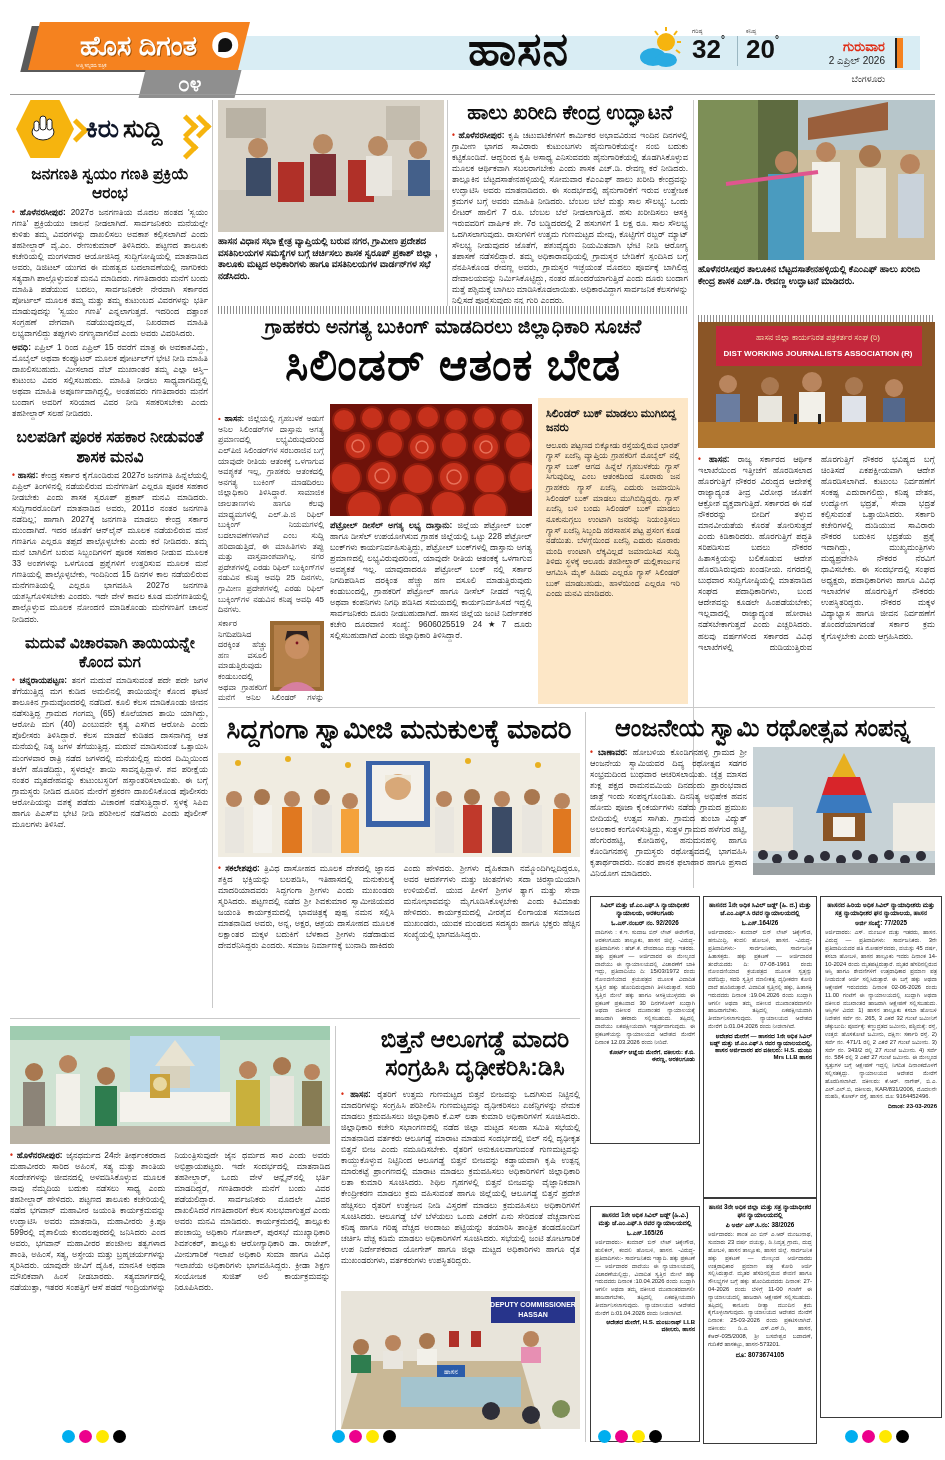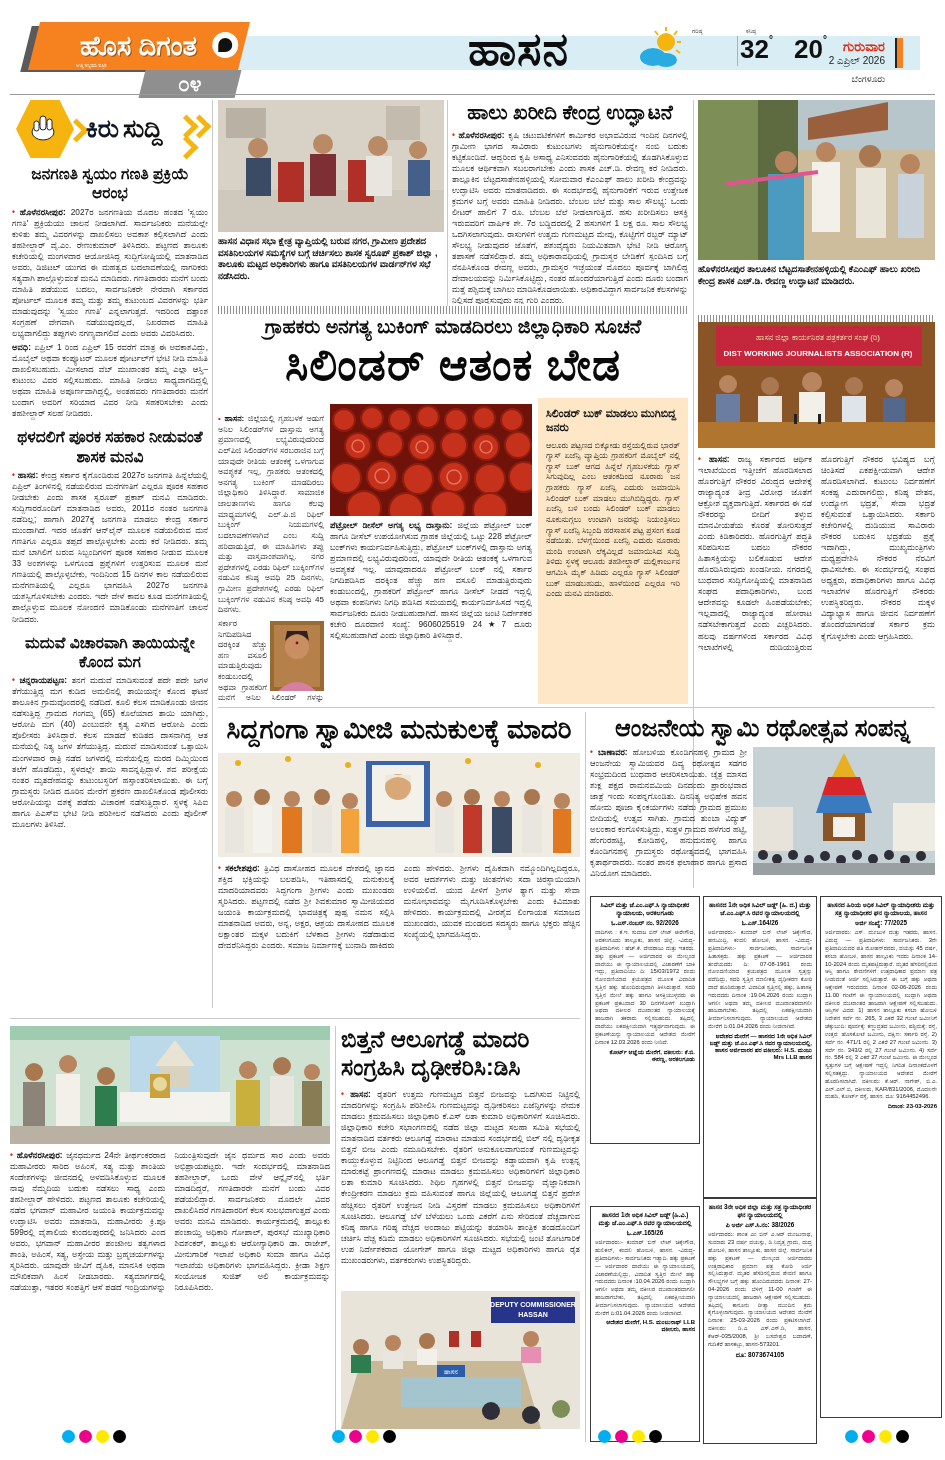--- a/index.html
+++ b/index.html
@@ -15,21 +15,21 @@
   .logo-txt{transform:skewX(14deg);color:#fff;font-weight:bold;font-size:27px;white-space:nowrap;text-shadow:1px 1px 0 #9c4f05;}
   .logo-tag{position:absolute;left:52px;top:44px;transform:skewX(14deg);color:#fff;font-size:5px;}
   .logo-emblem{position:absolute;right:6px;top:10px;width:26px;height:26px;background:#fff;border-radius:50%;transform:skewX(14deg);
                display:flex;align-items:center;justify-content:center;}
   .logo-emblem i{display:block;width:14px;height:14px;background:#111;border-radius:50% 50% 50% 0;}
   .pageno-plate{position:absolute;left:118px;top:52px;width:96px;height:28px;background:#8f8f8f;transform:skewX(-14deg);
                 display:flex;align-items:center;justify-content:center;}
   .pageno-plate span{transform:skewX(14deg);color:#fff;font-weight:bold;font-size:21px;}
   .edition{position:absolute;left:468px;top:22px;font-size:46px;font-weight:800;color:#0d0d0d;letter-spacing:1px;}
   .wicon{position:absolute;left:636px;top:26px;width:52px;height:44px;}
-  .wmax,.wmin{position:absolute;top:34px;font-weight:800;font-size:26px;color:#111;margin-left:48px;}
+  .wmax,.wmin{position:absolute;top:34px;font-weight:800;font-size:26px;color:#111;}
   .wlab{position:absolute;top:28px;font-size:6px;color:#333;}
   .wdeg{font-size:10px;vertical-align:top;}
   .wdiv{position:absolute;left:737px;top:36px;width:1px;height:30px;background:#9bb7c2;}
   .hday{position:absolute;right:60px;top:39px;font-size:13px;font-weight:bold;color:#e02a12;text-align:center;}
   .hdate{position:absolute;right:60px;top:55px;font-size:10px;color:#222;text-align:right;}
   .hbar{position:absolute;right:42px;top:38px;width:6px;height:30px;background:#f5821f;border-left:2px solid #222;}
   .hcity{position:absolute;right:60px;top:74px;font-size:9px;color:#222;}
   .hrule{position:absolute;left:10px;top:94px;width:925px;height:1px;background:#9a9a9a;}
   
   .vr{position:absolute;width:1px;background:#c9c9c9;}
@@ -148,21 +148,21 @@
       <span class="chev"></span><span class="chev"></span><span class="chev"></span>
     </div>
   </div>
 
   <div class="abs clip" style="left:12px;top:164px;width:196px;height:845px;">
     <h2 class="h1s">ಜನಗಣತಿ ಸ್ವಯಂ ಗಣತಿ ಪ್ರಕ್ರಿಯೆ ಆರಂಭ</h2>
     <div class="bt">
       <p><span class="dl">ಹೊಳೆನರಸೀಪುರ:</span> <span>2027ರ ಜನಗಣತಿಯ ಮೊದಲ ಹಂತದ 'ಸ್ವಯಂ ಗಣತಿ' ಪ್ರಕ್ರಿಯೆಯು ಚಾಲನೆ ನೀಡಲಾಗಿದೆ. ಸಾರ್ವಜನಿಕರು ಮನೆಯಲ್ಲೇ ಕುಳಿತು ತಮ್ಮ ವಿವರಗಳನ್ನು ದಾಖಲಿಸಲು ಅವಕಾಶ ಕಲ್ಪಿಸಲಾಗಿದೆ ಎಂದು ತಹಶೀಲ್ದಾರ್ ವೈ.ಎಂ. ರೇಣುಕುಮಾರ್ ತಿಳಿಸಿದರು. ಪಟ್ಟಣದ ತಾಲೂಕು ಕಚೇರಿಯಲ್ಲಿ ಮಂಗಳವಾರ ಆಯೋಜಿಸಿದ್ದ ಸುದ್ದಿಗೋಷ್ಠಿಯಲ್ಲಿ ಮಾತನಾಡಿದ ಅವರು, ಡಿಜಿಟಲ್ ಯುಗದ ಈ ಮಹತ್ವದ ಬದಲಾವಣೆಯಲ್ಲಿ ನಾಗರಿಕರು ಸತ್ಯವಾಗಿ ಪಾಲ್ಗೊಳ್ಳುವಂತೆ ಮನವಿ ಮಾಡಿದರು. ಗಣತಿದಾರರು ಮನೆಗೆ ಬಂದು ಮಾಹಿತಿ ಪಡೆಯುವ ಬದಲು, ಸಾರ್ವಜನಿಕರೇ ನೇರವಾಗಿ ಸರ್ಕಾರದ ಪೋರ್ಟಲ್ ಮೂಲಕ ತಮ್ಮ ಮತ್ತು ತಮ್ಮ ಕುಟುಂಬದ ವಿವರಗಳನ್ನು ಭರ್ತಿ ಮಾಡುವುದನ್ನು 'ಸ್ವಯಂ ಗಣತಿ' ಎನ್ನಲಾಗುತ್ತದೆ. ಇದರಿಂದ ದತ್ತಾಂಶ ಸಂಗ್ರಹಣೆ ವೇಗವಾಗಿ ನಡೆಯುವುದಲ್ಲದೆ, ನಿಖರವಾದ ಮಾಹಿತಿ ಲಭ್ಯವಾಗಲಿದ್ದು ತಪ್ಪುಗಳು ನಗಣ್ಯವಾಗಲಿವೆ ಎಂದು ಅವರು ವಿವರಿಸಿದರು.</span></p>
       <p><b>ಅವಧಿ:</b> <span>ಏಪ್ರಿಲ್ 1 ರಿಂದ ಏಪ್ರಿಲ್ 15 ರವರೆಗೆ ಮಾತ್ರ ಈ ಅವಕಾಶವಿದ್ದು, ಮೊಬೈಲ್ ಅಥವಾ ಕಂಪ್ಯೂಟರ್ ಮೂಲಕ ಪೋರ್ಟಲ್‌ಗೆ ಭೇಟಿ ನೀಡಿ ಮಾಹಿತಿ ದಾಖಲಿಸಬಹುದು. ಮೀಸಲಾದ ವೆಬ್ ಮುಖಾಂತರ ತಮ್ಮ ಎಲ್ಲಾ ಆಸ್ತಿ–ಕುಟುಂಬ ವಿವರ ಸಲ್ಲಿಸಬಹುದು. ಮಾಹಿತಿ ನೀಡಲು ಸಾಧ್ಯವಾಗದಿದ್ದಲ್ಲಿ ಅಥವಾ ಮಾಹಿತಿ ಅಪೂರ್ಣವಾಗಿದ್ದಲ್ಲಿ, ಅಂತಹವರು ಗಣತಿದಾರರು ಮನೆಗೆ ಬಂದಾಗ ಅವರಿಗೆ ಸರಿಯಾದ ವಿವರ ನೀಡಿ ಸಹಕರಿಸಬೇಕು ಎಂದು ತಹಶೀಲ್ದಾರ್ ಸಲಹೆ ನೀಡಿದರು.</span></p>
     </div>
-    <h2 class="h1s" style="margin-top:8px;">ಥಳದಲಿಗೆ ಪೂರಕ ಸಹಕಾರ ನೀಡುವಂತೆ ಶಾಸಕ ಮನವಿ</h2>
+    <h2 class="h1s" style="margin-top:8px;">ಬಲಪಡಿಗೆ ಪೂರಕ ಸಹಕಾರ ನೀಡುವಂತೆ ಶಾಸಕ ಮನವಿ</h2>
     <div class="bt">
       <p><span class="dl">ಹಾಸನ:</span> <span>ಕೇಂದ್ರ ಸರ್ಕಾರ ಕೈಗೊಂಡಿರುವ 2027ರ ಜನಗಣತಿ ಹಿನ್ನೆಲೆಯಲ್ಲಿ ಏಪ್ರಿಲ್ ತಿಂಗಳಿನಲ್ಲಿ ನಡೆಯಲಿರುವ ಮನೆಗಣತಿಗೆ ಎಲ್ಲರೂ ಪೂರಕ ಸಹಕಾರ ನೀಡಬೇಕು ಎಂದು ಶಾಸಕ ಸ್ವರೂಪ್ ಪ್ರಕಾಶ್ ಮನವಿ ಮಾಡಿದರು. ಸುದ್ದಿಗಾರರೊಂದಿಗೆ ಮಾತನಾಡಿದ ಅವರು, 2011ರ ನಂತರ ಜನಗಣತಿ ನಡೆದಿಲ್ಲ; ಹಾಗಾಗಿ 2027ಕ್ಕೆ ಜನಗಣತಿ ಮಾಡಲು ಕೇಂದ್ರ ಸರ್ಕಾರ ಮುಂದಾಗಿದೆ. ಇದರ ಜೊತೆಗೆ ಆನ್‌ಲೈನ್ ಮೂಲಕ ನಡೆಯಲಿರುವ ಮನೆ ಗಣತಿಗೂ ಎಲ್ಲರೂ ತಪ್ಪದೆ ಪಾಲ್ಗೊಳ್ಳಬೇಕು ಎಂದು ಕರೆ ನೀಡಿದರು. ತಮ್ಮ ಮನೆ ಬಾಗಿಲಿಗೆ ಬರುವ ಸಿಬ್ಬಂದಿಗಳಿಗೆ ಪೂರಕ ಸಹಕಾರ ನೀಡುವ ಮೂಲಕ 33 ಅಂಶಗಳನ್ನು ಒಳಗೊಂಡ ಪ್ರಶ್ನೆಗಳಿಗೆ ಉತ್ತರಿಸುವ ಮೂಲಕ ಮನೆ ಗಣತಿಯಲ್ಲಿ ಪಾಲ್ಗೊಳ್ಳಬೇಕು, ಇಂದಿನಿಂದ 15 ದಿನಗಳ ಕಾಲ ನಡೆಯಲಿರುವ ಮನೆಗಣತಿಯಲ್ಲಿ ಎಲ್ಲರೂ ಭಾಗವಹಿಸಿ 2027ರ ಜನಗಣತಿ ಯಶಸ್ವಿಗೊಳಿಸಬೇಕು ಎಂದರು. ಇದೇ ವೇಳೆ ಕಾವಲ ಕೂಡ ಮನೆಗಣತಿಯಲ್ಲಿ ಪಾಲ್ಗೊಳ್ಳುವ ಮೂಲಕ ನೋಂದಣಿ ಮಾಡಿಕೊಂಡು ಮನೆಗಣತಿಗೆ ಚಾಲನೆ ನೀಡಿದರು.</span></p>
     </div>
     <h2 class="h1s" style="margin-top:8px;">ಮದುವೆ ವಿಚಾರವಾಗಿ ತಾಯಿಯನ್ನೇ ಕೊಂದ ಮಗ</h2>
     <div class="bt">
       <p><span class="dl">ಚನ್ನರಾಯಪಟ್ಟಣ:</span> <span>ತನಗೆ ಮದುವೆ ಮಾಡಿಸುವಂತೆ ಪದೇ ಪದೇ ಜಗಳ ತೆಗೆಯುತ್ತಿದ್ದ ಮಗ ಕುಡಿದ ಅಮಲಿನಲ್ಲಿ ತಾಯಿಯನ್ನೇ ಕೊಂದ ಘಟನೆ ತಾಲೂಕಿನ ಗ್ರಾಮವೊಂದರಲ್ಲಿ ನಡೆದಿದೆ. ಕೂಲಿ ಕೆಲಸ ಮಾಡಿಕೊಂಡು ಜೀವನ ನಡೆಸುತ್ತಿದ್ದ ಗ್ರಾಮದ ಗಂಗಮ್ಮ (65) ಕೊಲೆಯಾದ ತಾಯಿ ಯಾಗಿದ್ದು, ಆರೋಪಿ ಮಗ (40) ಎಂಬುವನೇ ಕೃತ್ಯ ಎಸಗಿದ ಆರೋಪಿ ಎಂದು ಪೊಲೀಸರು ತಿಳಿಸಿದ್ದಾರೆ. ಕೆಲಸ ಮಾಡದೆ ಕುಡಿತದ ದಾಸನಾಗಿದ್ದ ಆತ ಮನೆಯಲ್ಲಿ ನಿತ್ಯ ಜಗಳ ತೆಗೆಯುತ್ತಿದ್ದ. ಮದುವೆ ಮಾಡಿಸುವಂತೆ ಒತ್ತಾಯಿಸಿ ಮಂಗಳವಾರ ರಾತ್ರಿ ನಡೆದ ಜಗಳದಲ್ಲಿ ಮನೆಯಲ್ಲಿದ್ದ ಮರದ ದಿಮ್ಮಿಯಿಂದ ತಲೆಗೆ ಹೊಡೆದಿದ್ದು, ಸ್ಥಳದಲ್ಲೇ ತಾಯಿ ಸಾವನ್ನಪ್ಪಿದ್ದಾಳೆ. ಶವ ಪರೀಕ್ಷೆಯ ನಂತರ ಮೃತದೇಹವನ್ನು ಕುಟುಂಬಸ್ಥರಿಗೆ ಹಸ್ತಾಂತರಿಸಲಾಯಿತು. ಈ ಬಗ್ಗೆ ಗ್ರಾಮಸ್ಥರು ನೀಡಿದ ದೂರಿನ ಮೇರೆಗೆ ಪ್ರಕರಣ ದಾಖಲಿಸಿಕೊಂಡ ಪೊಲೀಸರು ಆರೋಪಿಯನ್ನು ವಶಕ್ಕೆ ಪಡೆದು ವಿಚಾರಣೆ ನಡೆಸುತ್ತಿದ್ದಾರೆ. ಸ್ಥಳಕ್ಕೆ ಸಿಪಿಐ ಹಾಗೂ ಪಿಎಸ್ಐ ಭೇಟಿ ನೀಡಿ ಪರಿಶೀಲನೆ ನಡೆಸಿದರು ಎಂದು ಪೊಲೀಸ್ ಮೂಲಗಳು ತಿಳಿಸಿವೆ.</span></p>
     </div>
   </div>
 
   <div class="abs" style="left:218px;top:100px;width:226px;height:202px;">
@@ -397,21 +397,21 @@
           <rect x="292" y="55" width="20" height="51" fill="#877c54"></rect>
       </g>
       <rect y="100" width="320" height="18" fill="#b9b2a4"></rect>
     </svg>
     <div class="bt cols2 clip" style="margin-top:6px;height:240px;">
       <p><span class="dl">ಹೊಳೆನರಸೀಪುರ:</span> <span>ಜೈನಧರ್ಮದ 24ನೇ ತೀರ್ಥಂಕರರಾದ ಮಹಾವೀರರು ಸಾರಿದ ಅಹಿಂಸೆ, ಸತ್ಯ ಮತ್ತು ಶಾಂತಿಯ ಸಂದೇಶಗಳನ್ನು ಜೀವನದಲ್ಲಿ ಅಳವಡಿಸಿಕೊಳ್ಳುವ ಮೂಲಕ ನಾವು ನೆಮ್ಮದಿಯ ಬದುಕು ನಡೆಸಲು ಸಾಧ್ಯ ಎಂದು ತಹಶೀಲ್ದಾರ್ ಹೇಳಿದರು. ಪಟ್ಟಣದ ತಾಲೂಕು ಕಚೇರಿಯಲ್ಲಿ ನಡೆದ ಭಗವಾನ್ ಮಹಾವೀರ ಜಯಂತಿ ಕಾರ್ಯಕ್ರಮವನ್ನು ಉದ್ಘಾಟಿಸಿ ಅವರು ಮಾತನಾಡಿ, ಮಹಾವೀರರು ಕ್ರಿ.ಪೂ 599ರಲ್ಲಿ ವೈಶಾಲಿಯ ಕುಂದಲಪುರದಲ್ಲಿ ಜನಿಸಿದರು ಎಂದ ಅವರು, ಭಗವಾನ್ ಮಹಾವೀರರ ಪಂಚಶೀಲ ತತ್ವಗಳಾದ ಶಾಂತಿ, ಅಹಿಂಸೆ, ಸತ್ಯ, ಅಸ್ತೇಯ ಮತ್ತು ಬ್ರಹ್ಮಚರ್ಯಗಳನ್ನು ಸ್ಮರಿಸಿದರು. ಯಾವುದೇ ಜೀವಿಗೆ ದೈಹಿಕ, ಮಾನಸಿಕ ಅಥವಾ ಮೌಖಿಕವಾಗಿ ಹಿಂಸೆ ನೀಡಬಾರದು. ಸತ್ಯಮಾರ್ಗದಲ್ಲಿ ನಡೆಯುತ್ತಾ, ಇತರರ ಸಂಪತ್ತಿಗೆ ಆಸೆ ಪಡದೆ ಇಂದ್ರಿಯಗಳನ್ನು ನಿಯಂತ್ರಿಸುವುದೇ ಜೈನ ಧರ್ಮದ ಸಾರ ಎಂದು ಅವರು ಅಭಿಪ್ರಾಯಪಟ್ಟರು. ಇದೇ ಸಂದರ್ಭದಲ್ಲಿ ಮಾತನಾಡಿದ ತಹಶೀಲ್ದಾರ್, ಒಂದು ವೇಳೆ ಆನ್ಲೈನ್‌ನಲ್ಲಿ ಭರ್ತಿ ಮಾಡದಿದ್ದರೆ, ಗಣತಿದಾರರೇ ಮನೆಗೆ ಬಂದು ವಿವರ ಪಡೆಯಲಿದ್ದಾರೆ. ಸಾರ್ವಜನಿಕರು ಮೊದಲೇ ವಿವರ ದಾಖಲಿಸಿದರೆ ಗಣತಿದಾರರಿಗೆ ಕೆಲಸ ಸುಲಭವಾಗುತ್ತದೆ ಎಂದು ಅವರು ಮನವಿ ಮಾಡಿದರು. ಕಾರ್ಯಕ್ರಮದಲ್ಲಿ ತಾಲ್ಲೂಕು ಪಂಚಾಯ್ತಿ ಅಧಿಕಾರಿ ಗೋಪಾಲ್, ಪುರಸಭೆ ಮುಖ್ಯಾಧಿಕಾರಿ ಶಿವಶಂಕರ್, ತಾಲ್ಲೂಕು ಆರೋಗ್ಯಾಧಿಕಾರಿ ಡಾ. ರಾಜೇಶ್, ಮೀನುಗಾರಿಕೆ ಇಲಾಖೆ ಅಧಿಕಾರಿ ಸುಮಾ ಹಾಗೂ ವಿವಿಧ ಇಲಾಖೆಯ ಅಧಿಕಾರಿಗಳು ಭಾಗವಹಿಸಿದ್ದರು. ಕ್ರೀಡಾ ಶಿಕ್ಷಣ ಸಂಯೋಜಕ ಸುಜಿತ್ ಅಲಿ ಕಾರ್ಯಕ್ರಮವನ್ನು ನಿರೂಪಿಸಿದರು.</span></p>
     </div>
   </div>
 
   <div class="abs" style="left:341px;top:1026px;width:239px;height:412px;">
-    <h2 class="h3s" style="font-size:23px;text-align:left;line-height:1.2;">ಬಿತ್ತನೆ ಆಲೂಗಡ್ಡೆ ಮಾದರಿ ಸಂಗ್ರಹಿಸಿ ದೃಢೀಕರಿಸಿ:ಡಿಸಿ</h2>
+    <h2 class="h3s" style="font-size:23px;text-align:center;line-height:1.2;margin-left:29px;">ಬಿತ್ತನೆ ಆಲೂಗಡ್ಡೆ ಮಾದರಿ ಸಂಗ್ರಹಿಸಿ ದೃಢೀಕರಿಸಿ:ಡಿಸಿ</h2>
     <div class="bt clip" style="height:198px;">
       <p><span class="dl">ಹಾಸನ:</span> <span>ರೈತರಿಗೆ ಉತ್ತಮ ಗುಣಮಟ್ಟದ ಬಿತ್ತನೆ ಬೀಜವನ್ನು ಒದಗಿಸುವ ನಿಟ್ಟಿನಲ್ಲಿ ಮಾದರಿಗಳನ್ನು ಸಂಗ್ರಹಿಸಿ ಪರಿಶೀಲಿಸಿ ಗುಣಮಟ್ಟವನ್ನು ದೃಢೀಕರಿಸಲು ಏಜೆನ್ಸಿಗಳನ್ನು ನೇಮಕ ಮಾಡಲು ಕ್ರಮವಹಿಸಲು ಜಿಲ್ಲಾಧಿಕಾರಿ ಕೆ.ಎಸ್ ಲತಾ ಕುಮಾರಿ ಅಧಿಕಾರಿಗಳಿಗೆ ಸೂಚಿಸಿದರು. ಜಿಲ್ಲಾಧಿಕಾರಿ ಕಚೇರಿ ಸಭಾಂಗಣದಲ್ಲಿ ನಡೆದ ಜಿಲ್ಲಾ ಮಟ್ಟದ ಸಲಹಾ ಸಮಿತಿ ಸಭೆಯಲ್ಲಿ ಮಾತನಾಡಿದ ವರ್ತಕರು ಆಲೂಗಡ್ಡೆ ಮಾರಾಟ ಮಾಡುವ ಸಂದರ್ಭದಲ್ಲಿ ಬಿಲ್ ನಲ್ಲಿ ದೃಢೀಕೃತ ಬಿತ್ತನೆ ಬೀಜ ಎಂದು ನಮೂದಿಸಬೇಕು. ರೈತರಿಗೆ ಅನುಕೂಲವಾಗುವಂತೆ ಗುಣಮಟ್ಟವನ್ನು ಕಾಯ್ದುಕೊಳ್ಳುವ ನಿಟ್ಟಿನಿಂದ ಆಲೂಗಡ್ಡೆ ಬಿತ್ತನೆ ಬೀಜವನ್ನು ಕಡ್ಡಾಯವಾಗಿ ಕೃಷಿ ಉತ್ಪನ್ನ ಮಾರುಕಟ್ಟೆ ಪ್ರಾಂಗಣದಲ್ಲಿ ಮಾರಾಟ ಮಾಡಲು ಕ್ರಮವಹಿಸಲು ಅಧಿಕಾರಿಗಳಿಗೆ ಜಿಲ್ಲಾಧಿಕಾರಿ ಲತಾ ಕುಮಾರಿ ಸೂಚಿಸಿದರು. ಶಿಥಿಲ ಗೃಹಗಳಲ್ಲಿ ಬಿತ್ತನೆ ಬೀಜವನ್ನು ವೈಜ್ಞಾನಿಕವಾಗಿ ಕೇಂದ್ರೀಕರಣ ಮಾಡಲು ಕ್ರಮ ವಹಿಸುವಂತೆ ಹಾಗೂ ಜಿಲ್ಲೆಯಲ್ಲಿ ಆಲೂಗಡ್ಡೆ ಬಿತ್ತನೆ ಪ್ರದೇಶ ಹೆಚ್ಚಿಸಲು ರೈತರಿಗೆ ಉತ್ತೇಜನ ನೀಡಿ ವಿಸ್ತರಣೆ ಮಾಡಲು ಕ್ರಮವಹಿಸಲು ಅಧಿಕಾರಿಗಳಿಗೆ ಸೂಚಿಸಿದರು. ಆಲೂಗಡ್ಡೆ ಬೆಳೆ ಬೆಳೆಯಲು ಒಂದು ಎಕರೆಗೆ ಏನು ಸೇರಿದಂತೆ ವೆಚ್ಚವಾಗುವ ಕನಿಷ್ಠ ಹಾಗೂ ಗರಿಷ್ಠ ವೆಚ್ಚದ ಅಂದಾಜು ಪಟ್ಟಿಯನ್ನು ತಯಾರಿಸಿ ತಾಂತ್ರಿಕ ತಂಡದೊಂದಿಗೆ ಚರ್ಚಿಸಿ ವೆಚ್ಚ ಕಡಿಮೆ ಮಾಡಲು ಅಧಿಕಾರಿಗಳಿಗೆ ಸೂಚಿಸಿದರು. ಸಭೆಯಲ್ಲಿ ಜಂಟಿ ತೋಟಗಾರಿಕೆ ಉಪ ನಿರ್ದೇಶಕರಾದ ಯೋಗೇಶ್ ಹಾಗೂ ಜಿಲ್ಲಾ ಮಟ್ಟದ ಅಧಿಕಾರಿಗಳು ಹಾಗೂ ರೈತ ಮುಖಂಡರುಗಳು, ವರ್ತಕರುಗಳು ಉಪಸ್ಥಿತರಿದ್ದರು.</span></p>
     </div>
     <svg class="ph" style="height:138px;margin-top:4px;" viewBox="0 0 239 138" preserveAspectRatio="none">
       <rect width="239" height="138" fill="#e8e4da"></rect>
       <rect x="150" y="6" width="84" height="26" fill="#27348b"></rect>
       <text x="192" y="16" font-size="7" fill="#ffffff" text-anchor="middle" font-weight="bold">DEPUTY COMMISSIONER</text>
       <text x="192" y="26" font-size="7" fill="#ffffff" text-anchor="middle" font-weight="bold">HASSAN</text>
       <polygon points="20,70 180,70 200,138 0,138" fill="#c9b896"></polygon>
       <rect x="60" y="86" width="120" height="30" fill="#a4c4ce"></rect>

